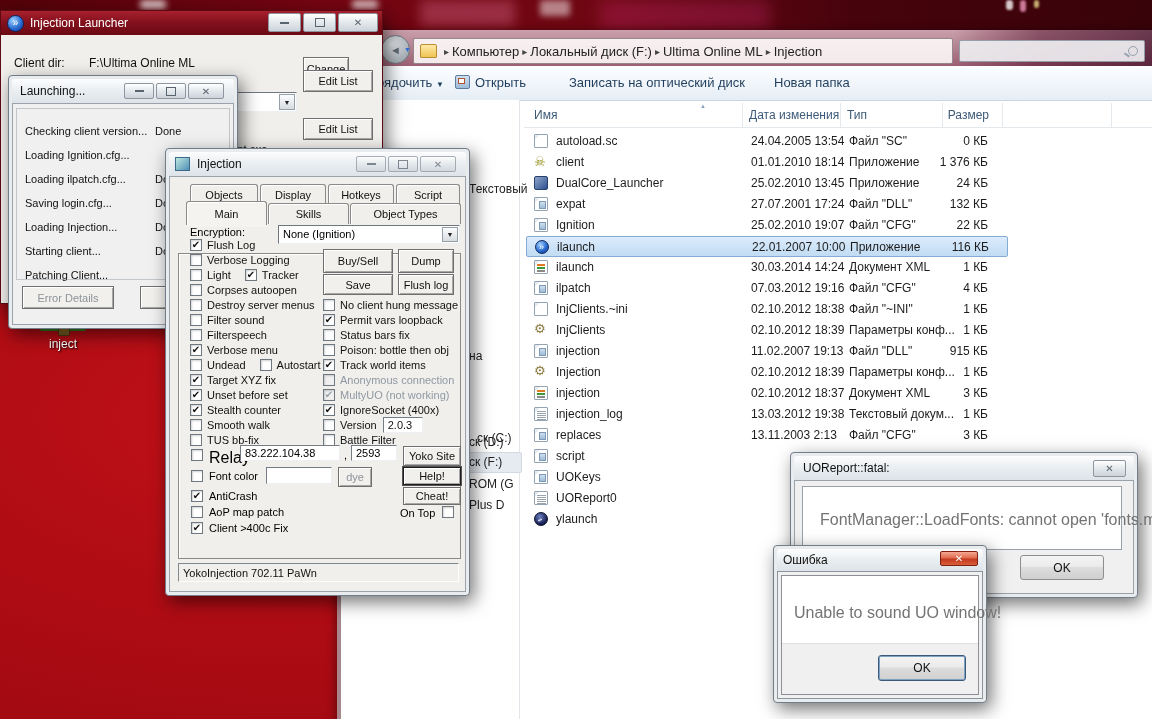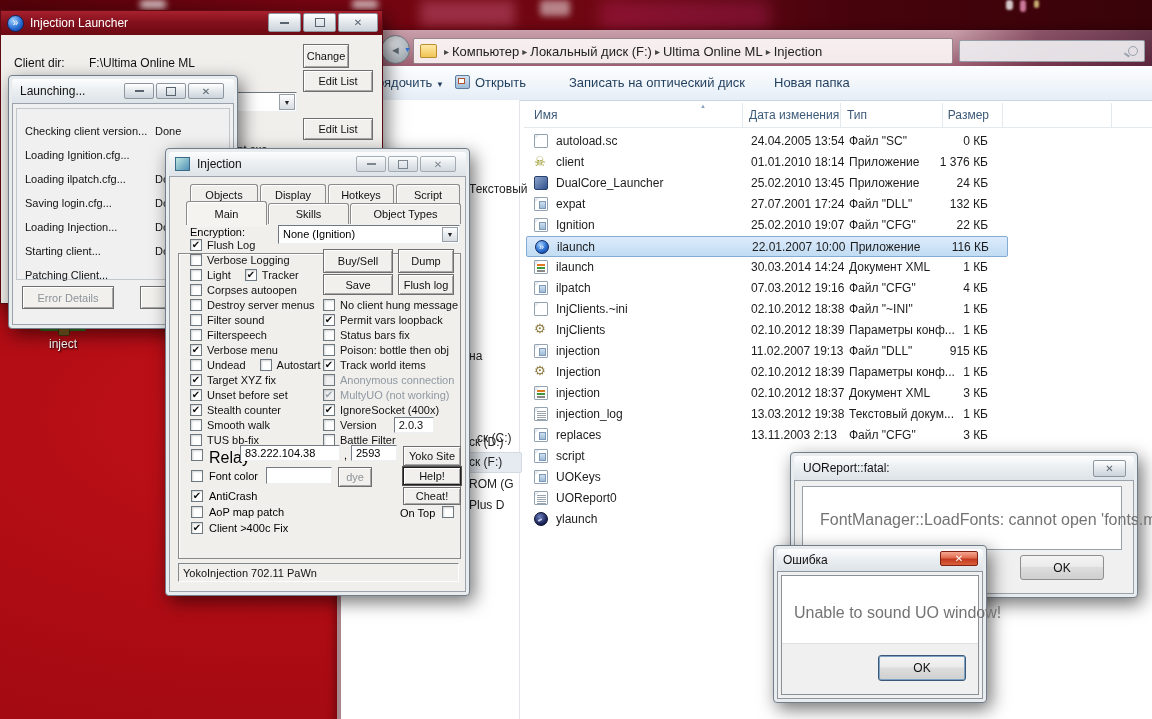--- a/index.html
+++ b/index.html
@@ -40,21 +40,21 @@
       background:linear-gradient(#fcfdfe,#d7dce1);border:1px solid #97a0a8;box-sizing:border-box;
       display:flex;align-items:center;justify-content:center;font-size:7px;color:#222}
   .cb{width:12px;height:12px;background:#fff;border:1px solid #6e7880;box-sizing:border-box;
       box-shadow:inset 1px 1px 2px rgba(0,0,0,.18);display:inline-flex;align-items:center;justify-content:center;flex:none}
   .cb.on::after{content:"✔";font-size:10px;color:#101010;line-height:10px}
   .chkitem{display:inline-flex;align-items:center;gap:5px;font-size:11px;color:#111;white-space:nowrap}
   .chkitem.dis{color:#8f99a2}
   .chkitem.dis .cb{background:#f0f0f0}
   .chkitem.dis .cb.on::after{color:#98a3ac}
   .mini-input{background:#fff;border:1px solid;border-color:#747d85 #edf0f2 #edf0f2 #747d85;
-      font-size:11px;padding:1px 4px;margin-left:12px;min-width:40px;display:inline-block;box-sizing:border-box}
+      font-size:11px;padding:1px 4px;margin-left:1px;min-width:40px;display:inline-block;box-sizing:border-box}
 
   
   #launcher{left:0;top:10px;width:381px;height:292px;background:#f0efec;border:1px solid #5d0a12;z-index:20}
   #launcher .tb{height:24px;background:linear-gradient(#a8202e,#81101c 50%,#6c0913);display:flex;align-items:center;
       color:#fff;font-size:12px;padding-left:6px;gap:6px}
   .round-ico{width:15px;height:15px;border-radius:50%;background:radial-gradient(circle at 35% 30%,#9fd0ff,#2b6fd4 55%,#0b2f86);
       border:1px solid #11255c;color:#fff;font-size:10px;line-height:13px;text-align:center;flex:none}
   #launcher .lbl{position:absolute;font-size:12px;color:#111}
 
   
@@ -375,21 +375,21 @@
           <span class="gmin"></span>
         </span>
       <span class="capbtn" style="width:33px;height:19px">
           <span class="gbox"></span>
         </span>
       <span class="capbtn" style="width:40px;height:19px">✕</span>
     </span>
   </div>
   <span class="lbl" style="left:13px;top:45px">Client dir:</span>
   <span class="lbl" style="left:88px;top:45px">F:\Ultima Online ML</span>
-  <div class="btnc abs" style="left:302px;top:33px;width:46px;height:24px">Change</div>
+  <div class="btnc abs" style="left:302px;top:46px;width:46px;height:24px">Change</div>
   <div class="combo abs" style="left:88px;top:57px;width:208px;height:20px">
       <span class="arr">▼</span>
     </div>
   <div class="btnc abs" style="left:302px;top:59px;width:70px;height:22px">Edit List</div>
   <div class="combo abs" style="left:88px;top:107px;width:208px;height:20px">
       <span class="arr">▼</span>
     </div>
   <div class="btnc abs" style="left:302px;top:107px;width:70px;height:22px">Edit List</div>
   <span class="lbl" style="left:220px;top:132px;font-size:11px">client.exe</span>
 </div>

